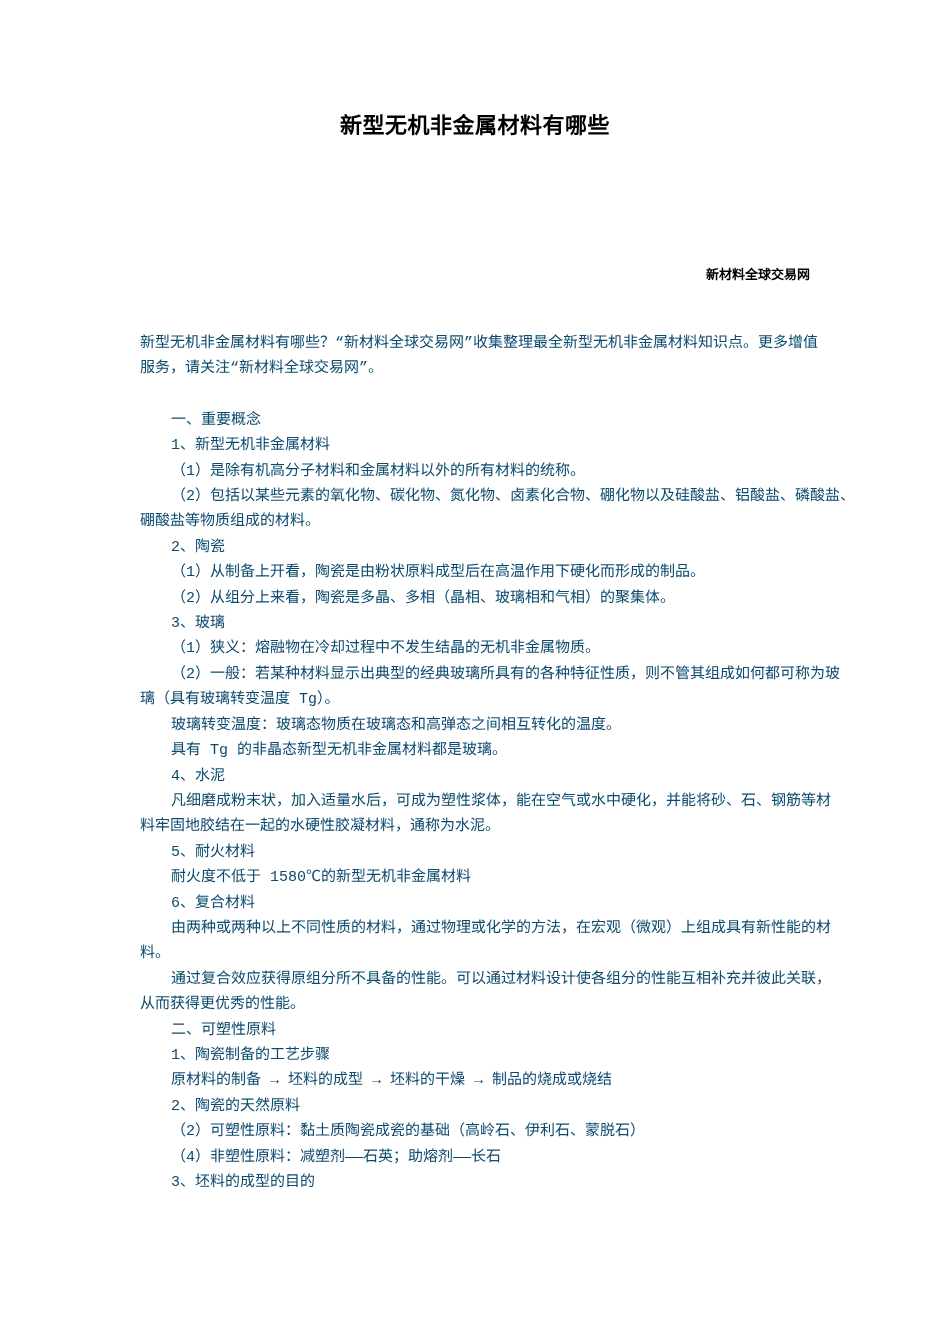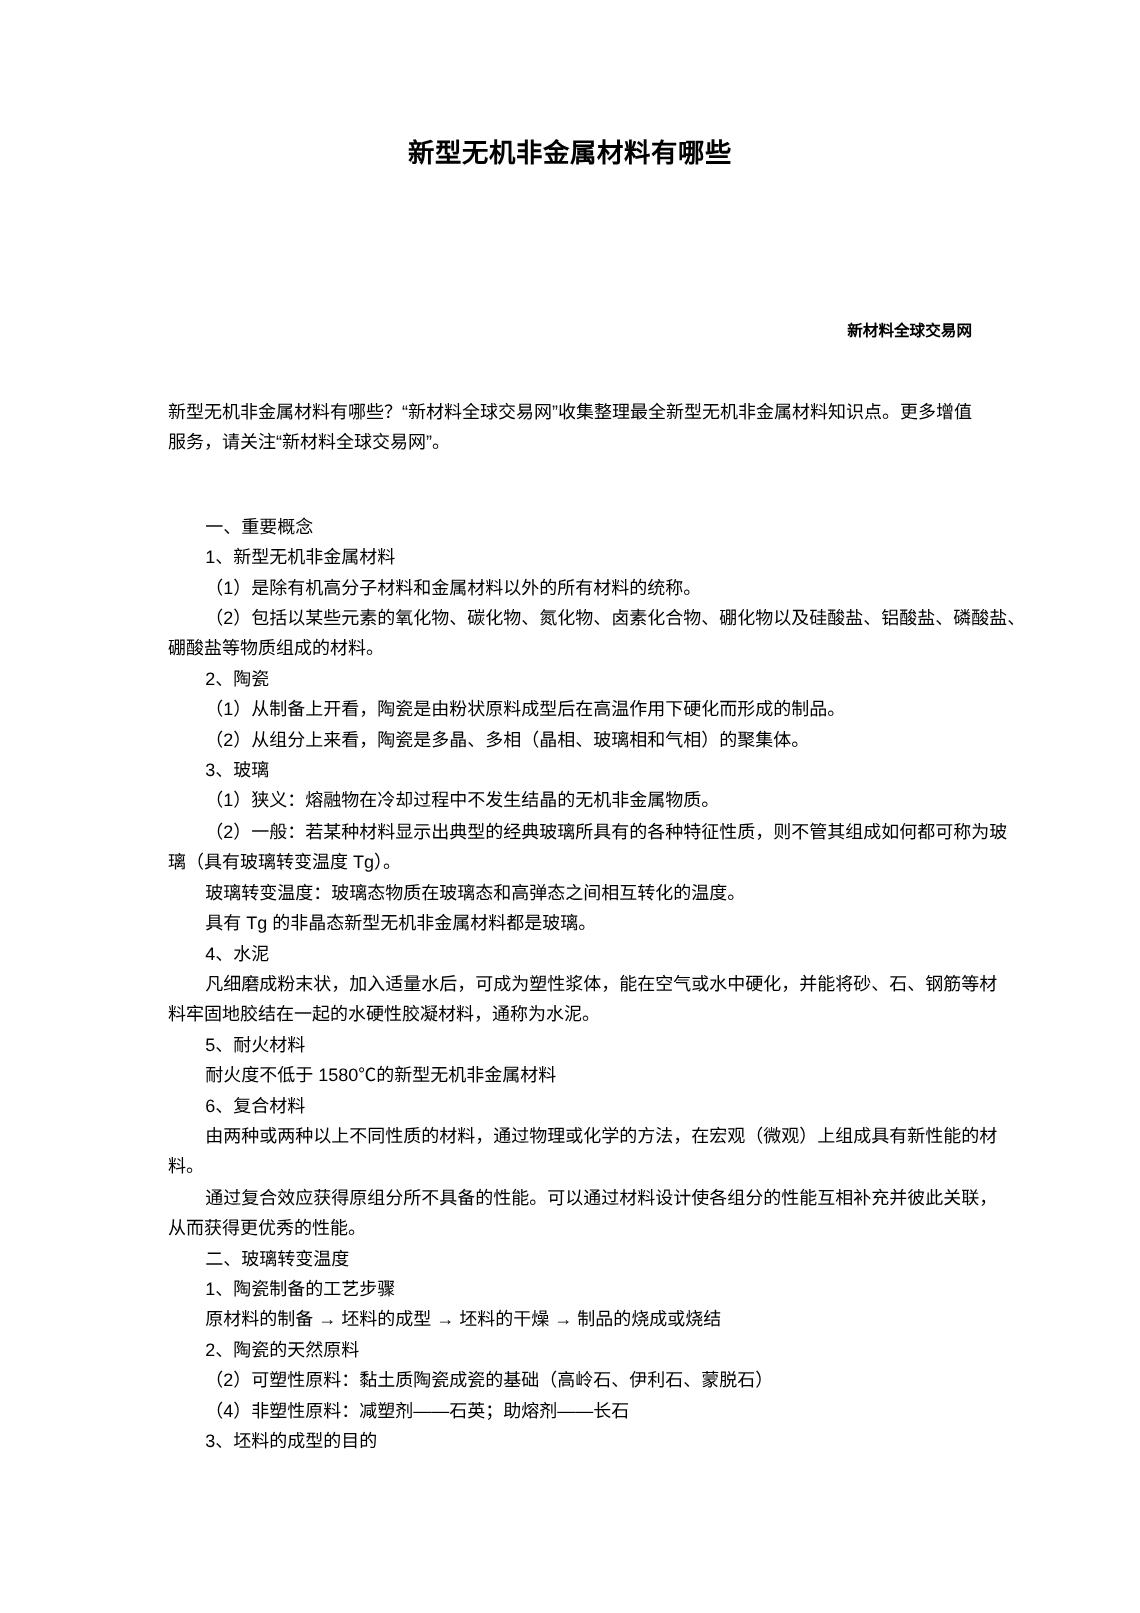--- a/index.html
+++ b/index.html
@@ -6,21 +6,21 @@
     margin: 0;
     padding: 0;
     background: #ffffff;
   }
   .page {
     position: relative;
     width: 950px;
     height: 1344px;
     background: #ffffff;
     overflow: hidden;
-    font-family: Liberation Sans, sans-serif;
+    font-family: Liberation Mono, monospace;
     border-radius: 29px;
   }
   .doc-title {
     position: absolute;
     top: 114px;
     left: 0;
     width: 950px;
     text-align: center;
     font-size: 22px;
     line-height: 28px;
@@ -39,30 +39,30 @@
     font-weight: bold;
     color: #000000;
   }
   .content {
     position: absolute;
     top: 331px;
     left: 140px;
     width: 672px;
     font-size: 15px;
     line-height: 25.4px;
-    color: #000000;
+    color: #0c4a6e;
   }
   .content .line {
     white-space: nowrap;
   }
   .content .line.indent {
     padding-left: 31px;
   }
   .content .line.gap {
-    margin-top: 45px;
+    margin-top: 26px;
   }
 </style>
 </head>
 <body>
 
 <div class="page">
   <div class="doc-title">新型无机非金属材料有哪些</div>
   <div class="brand">新材料全球交易网</div>
   <div class="content">
       <div class="line">新型无机非金属材料有哪些？“新材料全球交易网”收集整理最全新型无机非金属材料知识点。更多增值</div>
@@ -84,21 +84,21 @@
       <div class="line indent">4、水泥</div>
       <div class="line indent">凡细磨成粉末状，加入适量水后，可成为塑性浆体，能在空气或水中硬化，并能将砂、石、钢筋等材</div>
       <div class="line">料牢固地胶结在一起的水硬性胶凝材料，通称为水泥。</div>
       <div class="line indent">5、耐火材料</div>
       <div class="line indent">耐火度不低于 1580℃的新型无机非金属材料</div>
       <div class="line indent">6、复合材料</div>
       <div class="line indent">由两种或两种以上不同性质的材料，通过物理或化学的方法，在宏观（微观）上组成具有新性能的材</div>
       <div class="line">料。</div>
       <div class="line indent">通过复合效应获得原组分所不具备的性能。可以通过材料设计使各组分的性能互相补充并彼此关联，</div>
       <div class="line">从而获得更优秀的性能。</div>
-      <div class="line indent">二、玻璃转变温度</div>
+      <div class="line indent">二、可塑性原料</div>
       <div class="line indent">1、陶瓷制备的工艺步骤</div>
       <div class="line indent">原材料的制备 → 坯料的成型 → 坯料的干燥 → 制品的烧成或烧结</div>
       <div class="line indent">2、陶瓷的天然原料</div>
       <div class="line indent">（2）可塑性原料：黏土质陶瓷成瓷的基础（高岭石、伊利石、蒙脱石）</div>
       <div class="line indent">（4）非塑性原料：减塑剂——石英；助熔剂——长石</div>
       <div class="line indent">3、坯料的成型的目的</div>
     </div>
 </div>
 
 </body></html>

